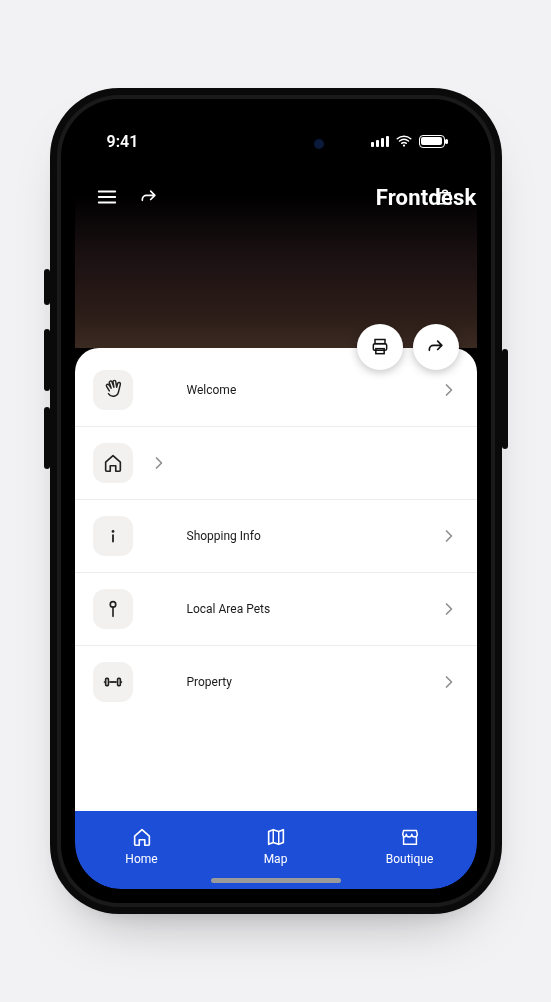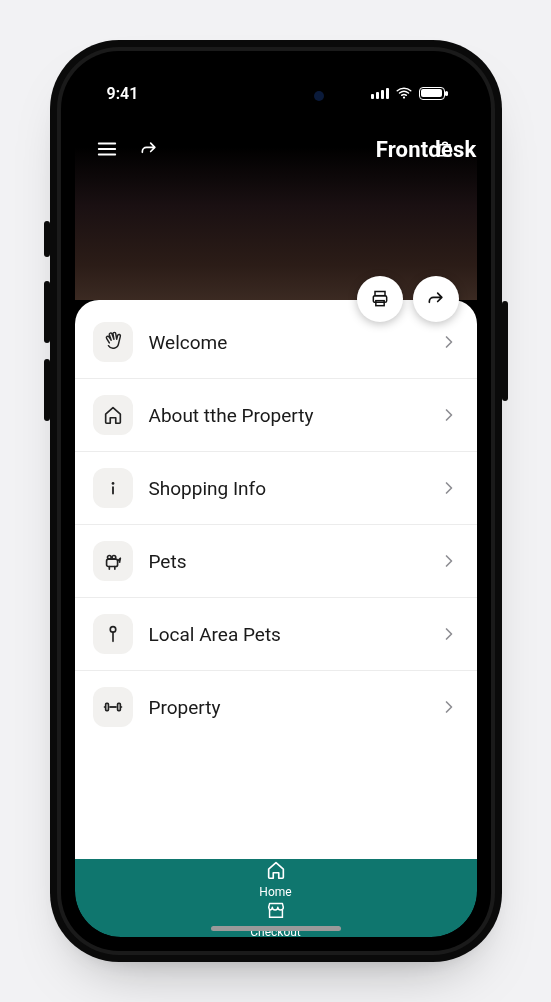--- a/index.html
+++ b/index.html
@@ -8,21 +8,21 @@
     background: #f2f2f4;
     font-family: -apple-system, BlinkMacSystemFont, "Segoe UI", Roboto, Helvetica, Arial, sans-serif;
     overflow: hidden;
   }
 
   
   .phone {
     position: absolute;
     left: 50%; top: 50%;
     transform: translate(-50%, -50%);
-    width: 430px; height: 900px;
+    width: 430px; height: 804px;
     border-radius: 58px;
     background: #000;
     box-shadow:
       0 0 0 4px #1a1a1a,
       0 0 0 11px #0a0a0a,
       0 30px 60px -20px rgba(0,0,0,.35),
       0 10px 25px -10px rgba(0,0,0,.25);
   }
   
   .side-btn { position: absolute; background: #0a0a0a; border-radius: 3px; }
@@ -110,30 +110,29 @@
     display:flex; align-items:center; gap:16px;
     padding:16px 18px;
     border-bottom:1px solid #ececec;
   }
   .row:last-child{border-bottom:none;}
   .tile{
     width:40px;height:40px;border-radius:12px;
     background:#f2f1ef; display:flex;align-items:center;justify-content:center;
     color:#222;
   }
-  .row .label{flex:1;font-size:19px;color:#1a1a1a;}
+  .row .label{flex:1;font-size:12px;color:#1a1a1a;margin-left:38px;}
   .chev{color:#8e8e93;}
 
   
   .tabbar{
     position:absolute; left:0; right:0; bottom:0; height:78px;
-    background:#0f766e; display:flex;
+    background:#1d4ed8; display:flex;
     border-radius:0 0 46px 46px;
     padding-bottom:8px;
-    flex-direction:column;
   }
   .tab{
     flex:1; display:flex; flex-direction:column; align-items:center;
     justify-content:center; gap:4px;
     color:#fff; font-size:12px;
   }
   .tab.active{background:#1a1a1a;color:#7eddc8;}
   .tab svg{width:22px;height:22px;}
   .tab.active .tab-ic{background:#7eddc8;border-radius:50%;width:22px;height:22px;display:flex;align-items:center;justify-content:center;color:#1a1a1a;}
   .tab.active .tab-ic svg{width:14px;height:14px;}
@@ -319,43 +318,31 @@
           <svg class="chev" width="20" height="20" viewBox="0 0 24 24">
               <use href="#i-chev"></use>
             </svg>
         </div>
         <div class="row">
           <div class="tile">
               <svg width="22" height="22" viewBox="0 0 24 24">
                 <use href="#i-home"></use>
               </svg>
             </div>
-          <div class="label">About tthe Property</div>
           <svg class="chev" width="20" height="20" viewBox="0 0 24 24">
               <use href="#i-chev"></use>
             </svg>
         </div>
         <div class="row">
           <div class="tile">
               <svg width="22" height="22" viewBox="0 0 24 24">
                 <use href="#i-info"></use>
               </svg>
             </div>
           <div class="label">Shopping Info</div>
-          <svg class="chev" width="20" height="20" viewBox="0 0 24 24">
-              <use href="#i-chev"></use>
-            </svg>
-        </div>
-        <div class="row">
-          <div class="tile">
-              <svg width="22" height="22" viewBox="0 0 24 24">
-                <use href="#i-pet"></use>
-              </svg>
-            </div>
-          <div class="label">Pets</div>
           <svg class="chev" width="20" height="20" viewBox="0 0 24 24">
               <use href="#i-chev"></use>
             </svg>
         </div>
         <div class="row">
           <div class="tile">
               <svg width="22" height="22" viewBox="0 0 24 24">
                 <use href="#i-pin"></use>
               </svg>
             </div>
@@ -380,21 +367,27 @@
 
     <div class="tabbar">
       <div class="tab">
         <svg viewBox="0 0 24 24">
             <use href="#i-home"></use>
           </svg>
         <span>Home</span>
       </div>
       <div class="tab">
         <svg viewBox="0 0 24 24">
+            <use href="#i-map"></use>
+          </svg>
+        <span>Map</span>
+      </div>
+      <div class="tab">
+        <svg viewBox="0 0 24 24">
             <use href="#i-store"></use>
           </svg>
-        <span>Checkout</span>
+        <span>Boutique</span>
       </div>
     </div>
 
     <div class="home-ind"></div>
   </div>
 </div>
 
 </body></html>

